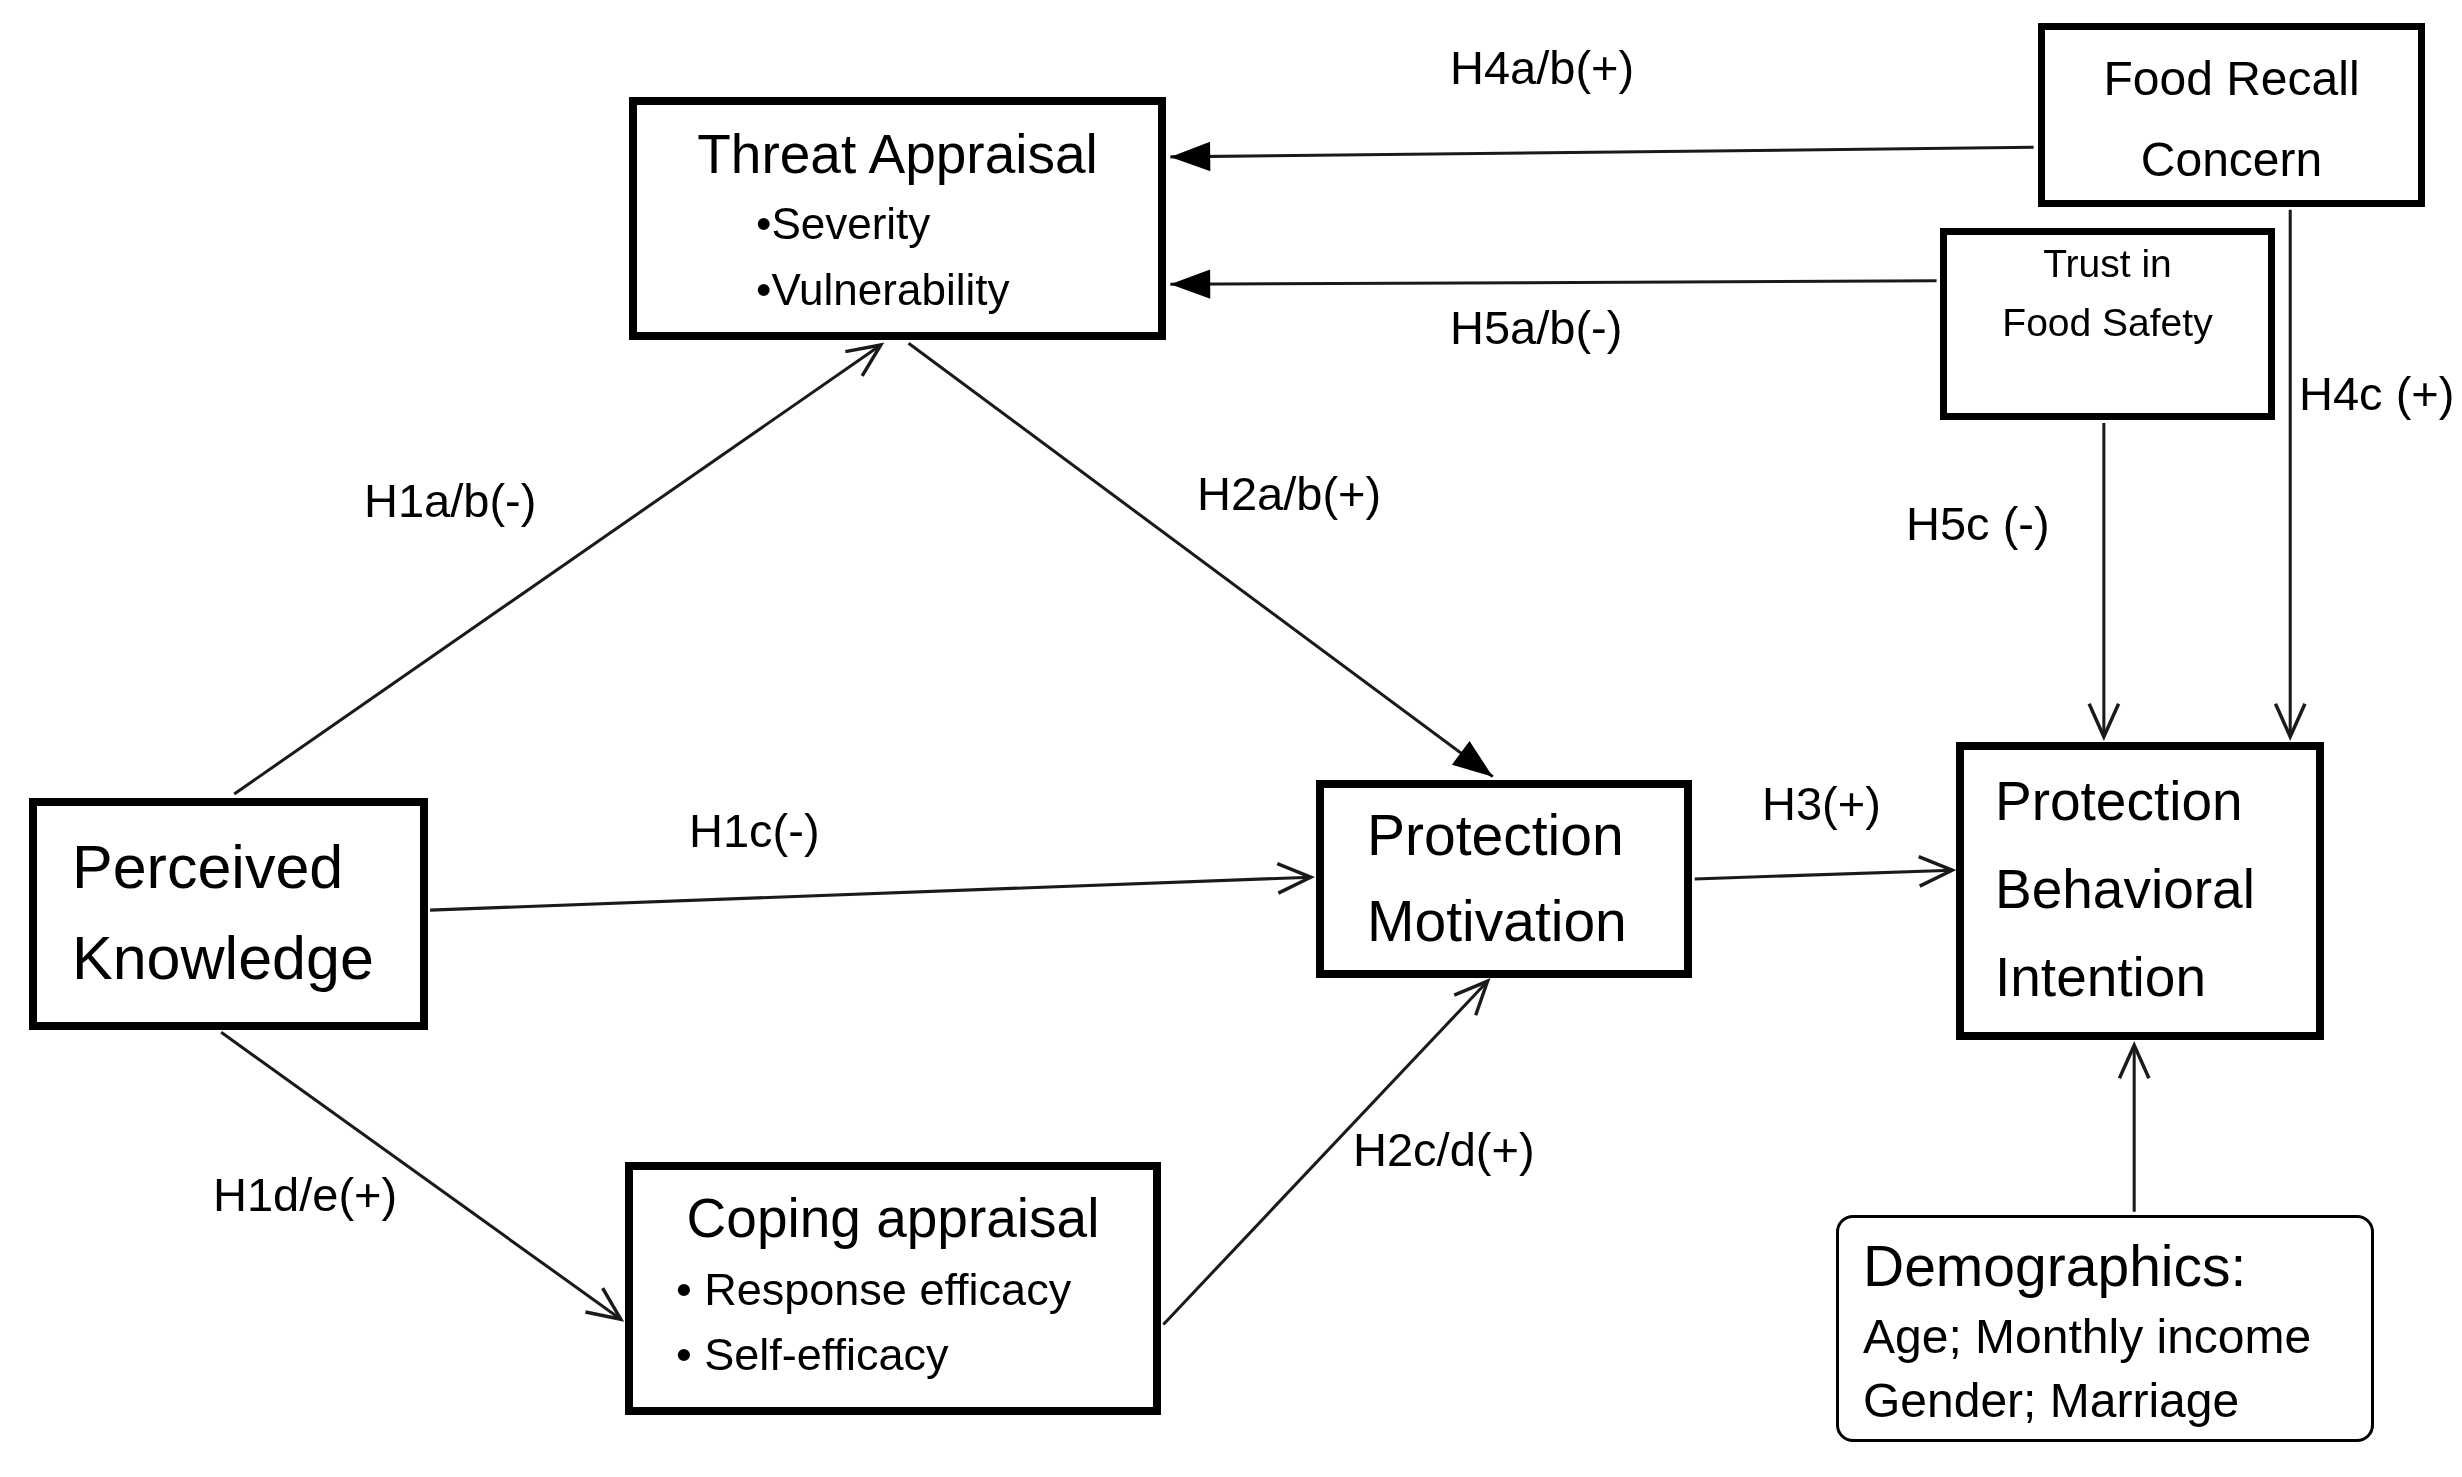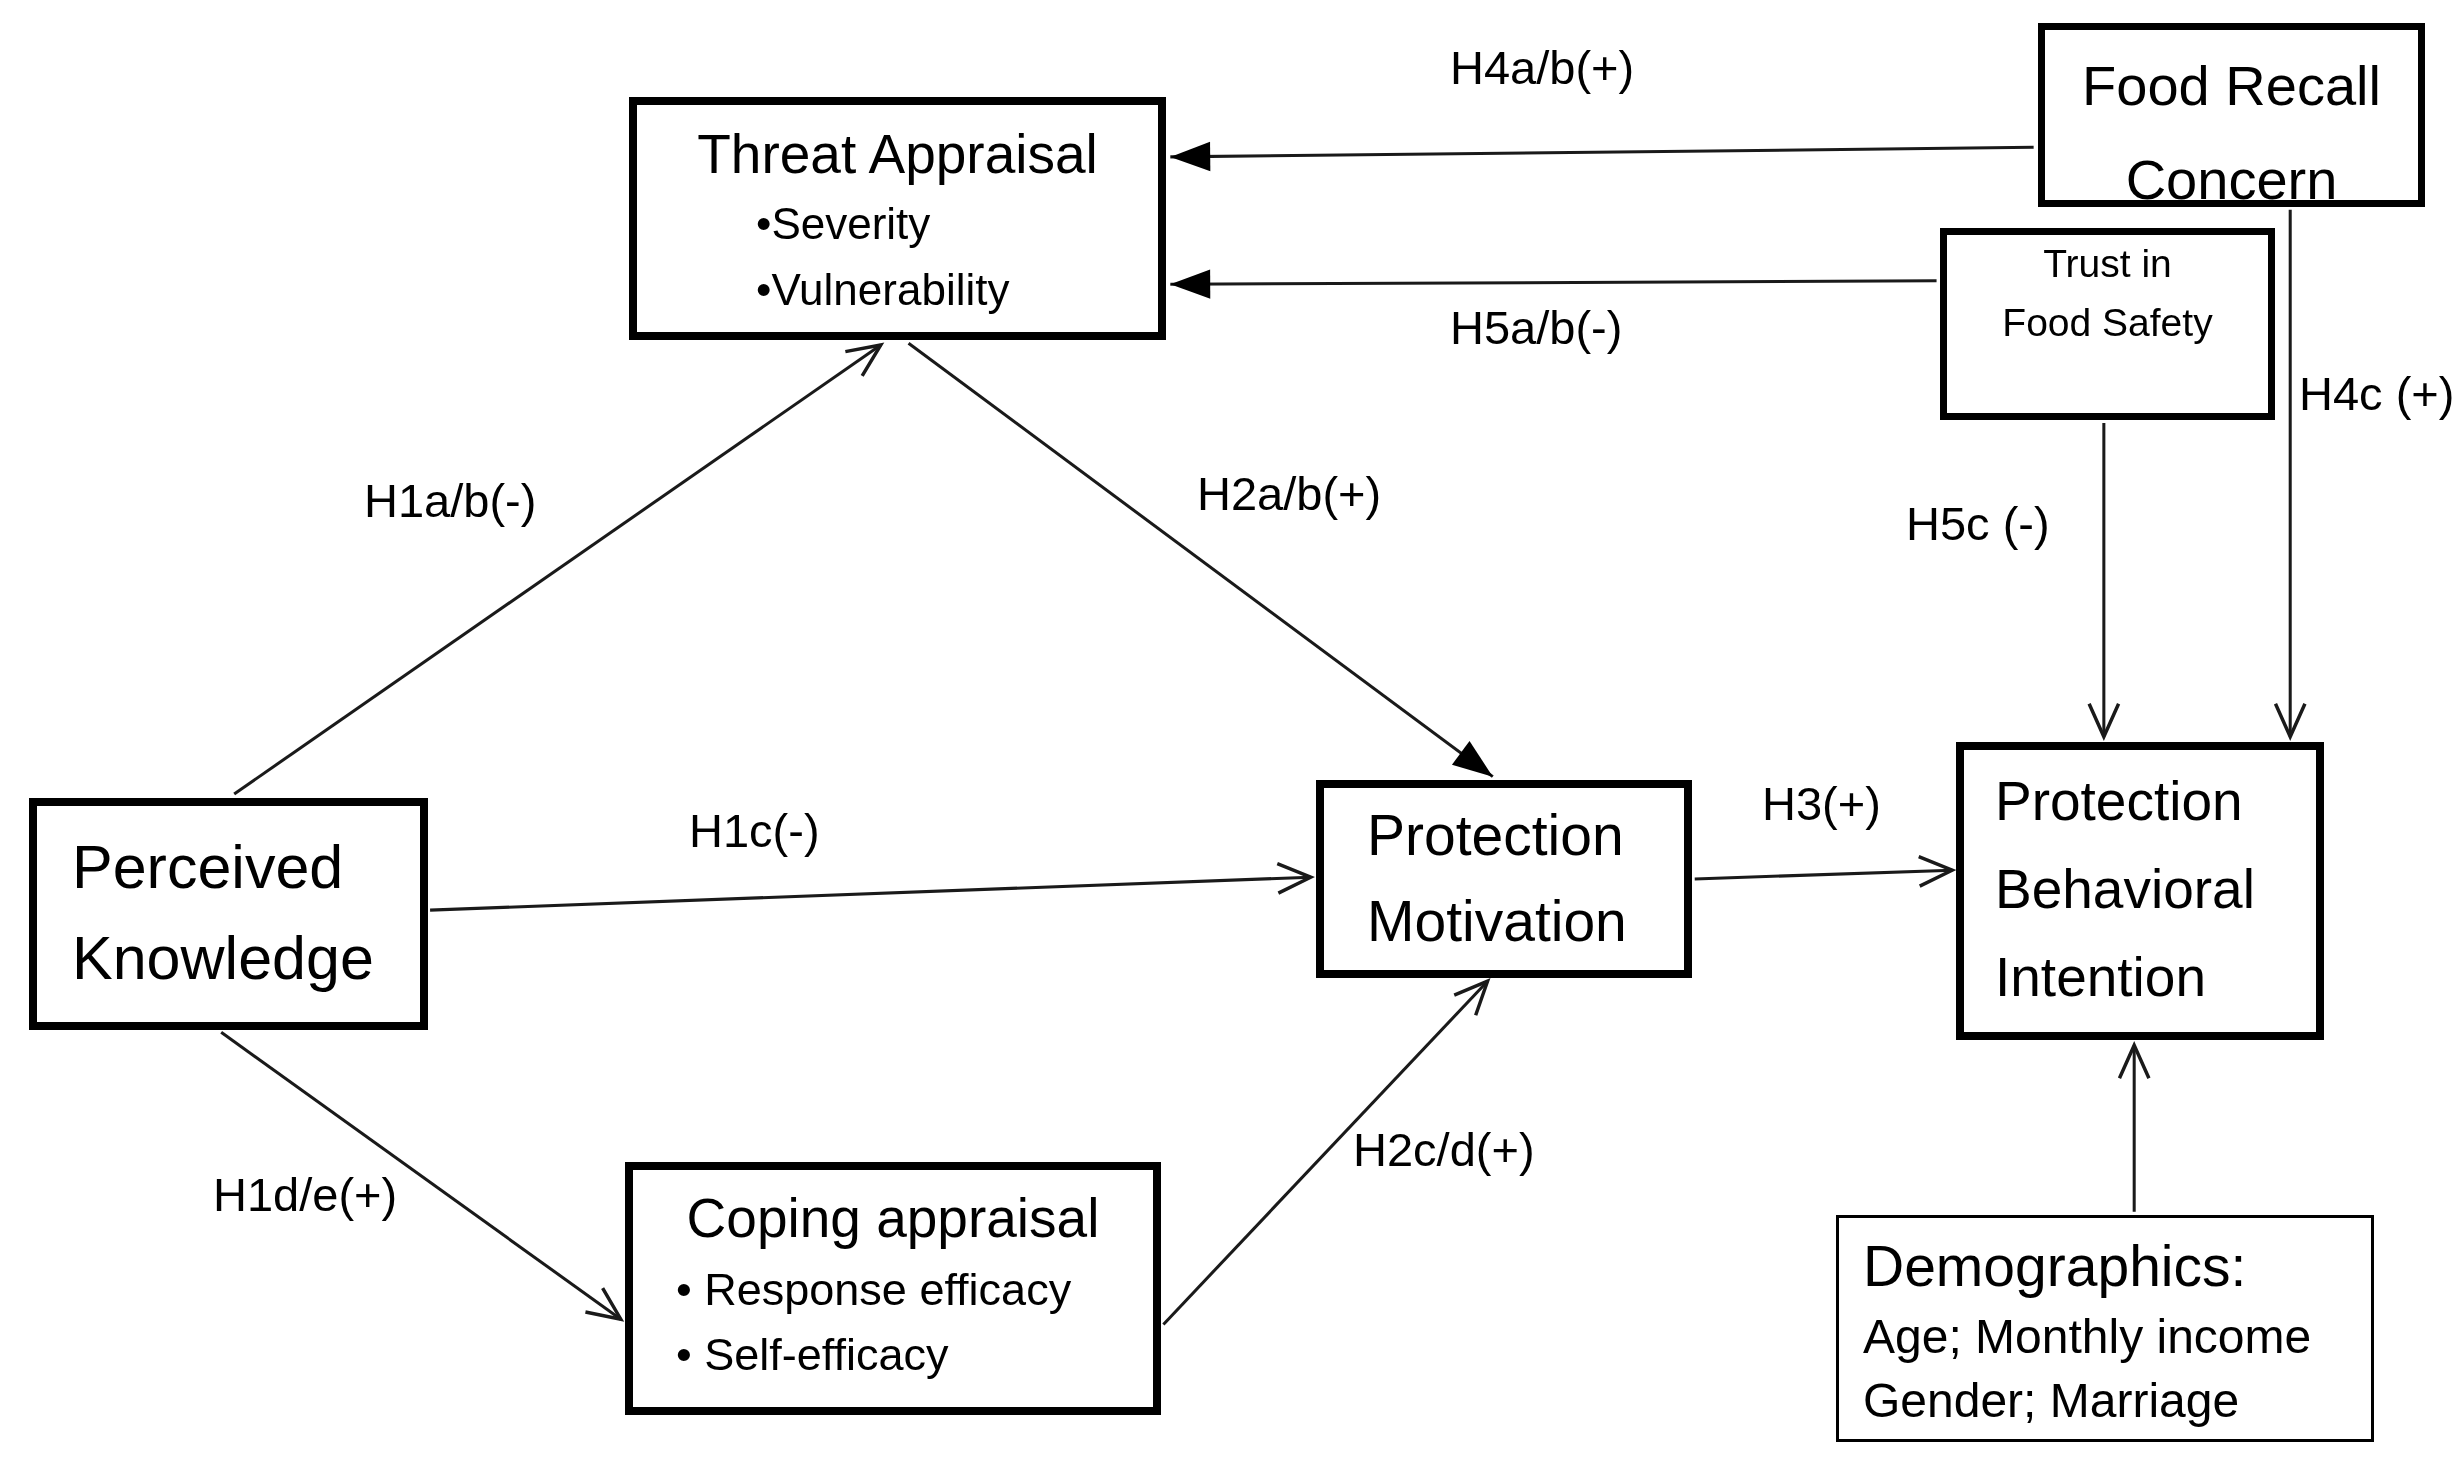--- a/index.html
+++ b/index.html
@@ -24,39 +24,39 @@
     font-size:47px;
     white-space:nowrap;
     line-height:1.1;
   }
   
   #threat{left:629px;top:97px;width:537px;height:243px;padding-top:12px;text-align:center;}
   #threat .title{font-size:55px;line-height:1.35;}
   #threat .bullet{font-size:44px;line-height:1.5;text-align:left;padding-left:75px;margin-left:44px;}
   
   #food-recall{left:2038px;top:23.4px;width:387px;height:184px;border-width:7.8px;text-align:center;padding-top:8.7px;}
-  #food-recall .title{font-size:56px;line-height:1.68;}
+  #food-recall .title{font-size:48px;line-height:1.68;}
   
   #trust{left:1940px;top:228px;width:335px;height:192px;border-width:7px;text-align:center;padding-top:0;}
   #trust .title{font-size:39px;line-height:1.5;}
   
   #perceived{left:29px;top:798px;width:399px;height:232px;padding:15.6px 0 0 35px;}
   #perceived .title{font-size:61px;line-height:1.5;}
   
   #pmotiv{left:1316px;top:780px;width:376px;height:198px;padding:5.2px 0 0 43px;}
   #pmotiv .title{font-size:57px;line-height:1.5;}
   
   #pbi{left:1956px;top:742px;width:368px;height:298px;padding:7px 0 0 31px;}
   #pbi .title{font-size:55px;line-height:1.6;}
   
   #coping{left:625px;top:1162px;width:536px;height:253px;padding-top:8.7px;}
   #coping .title{font-size:55px;line-height:1.42;text-align:center;}
   #coping .bullet{font-size:45px;line-height:1.46;text-align:left;padding-left:43px;}
   
-  #demo{left:1836px;top:1215px;width:538px;height:227px;border-width:3.5px;padding:10.4px 0 0 24px;}
+  #demo{left:1836px;top:1215px;width:538px;height:227px;border-width:3.5px;padding:10.4px 0 0 24px;border-radius:17px;}
   #demo .title{font-size:57px;line-height:1.35;}
   #demo .line{font-size:48px;line-height:1.33;white-space:nowrap;}
 </style>
 </head>
 <body>
 
 <div id="canvas">
 
   <svg id="edges" viewBox="0 0 2840 1704" xmlns="http://www.w3.org/2000/svg">
     <defs>

